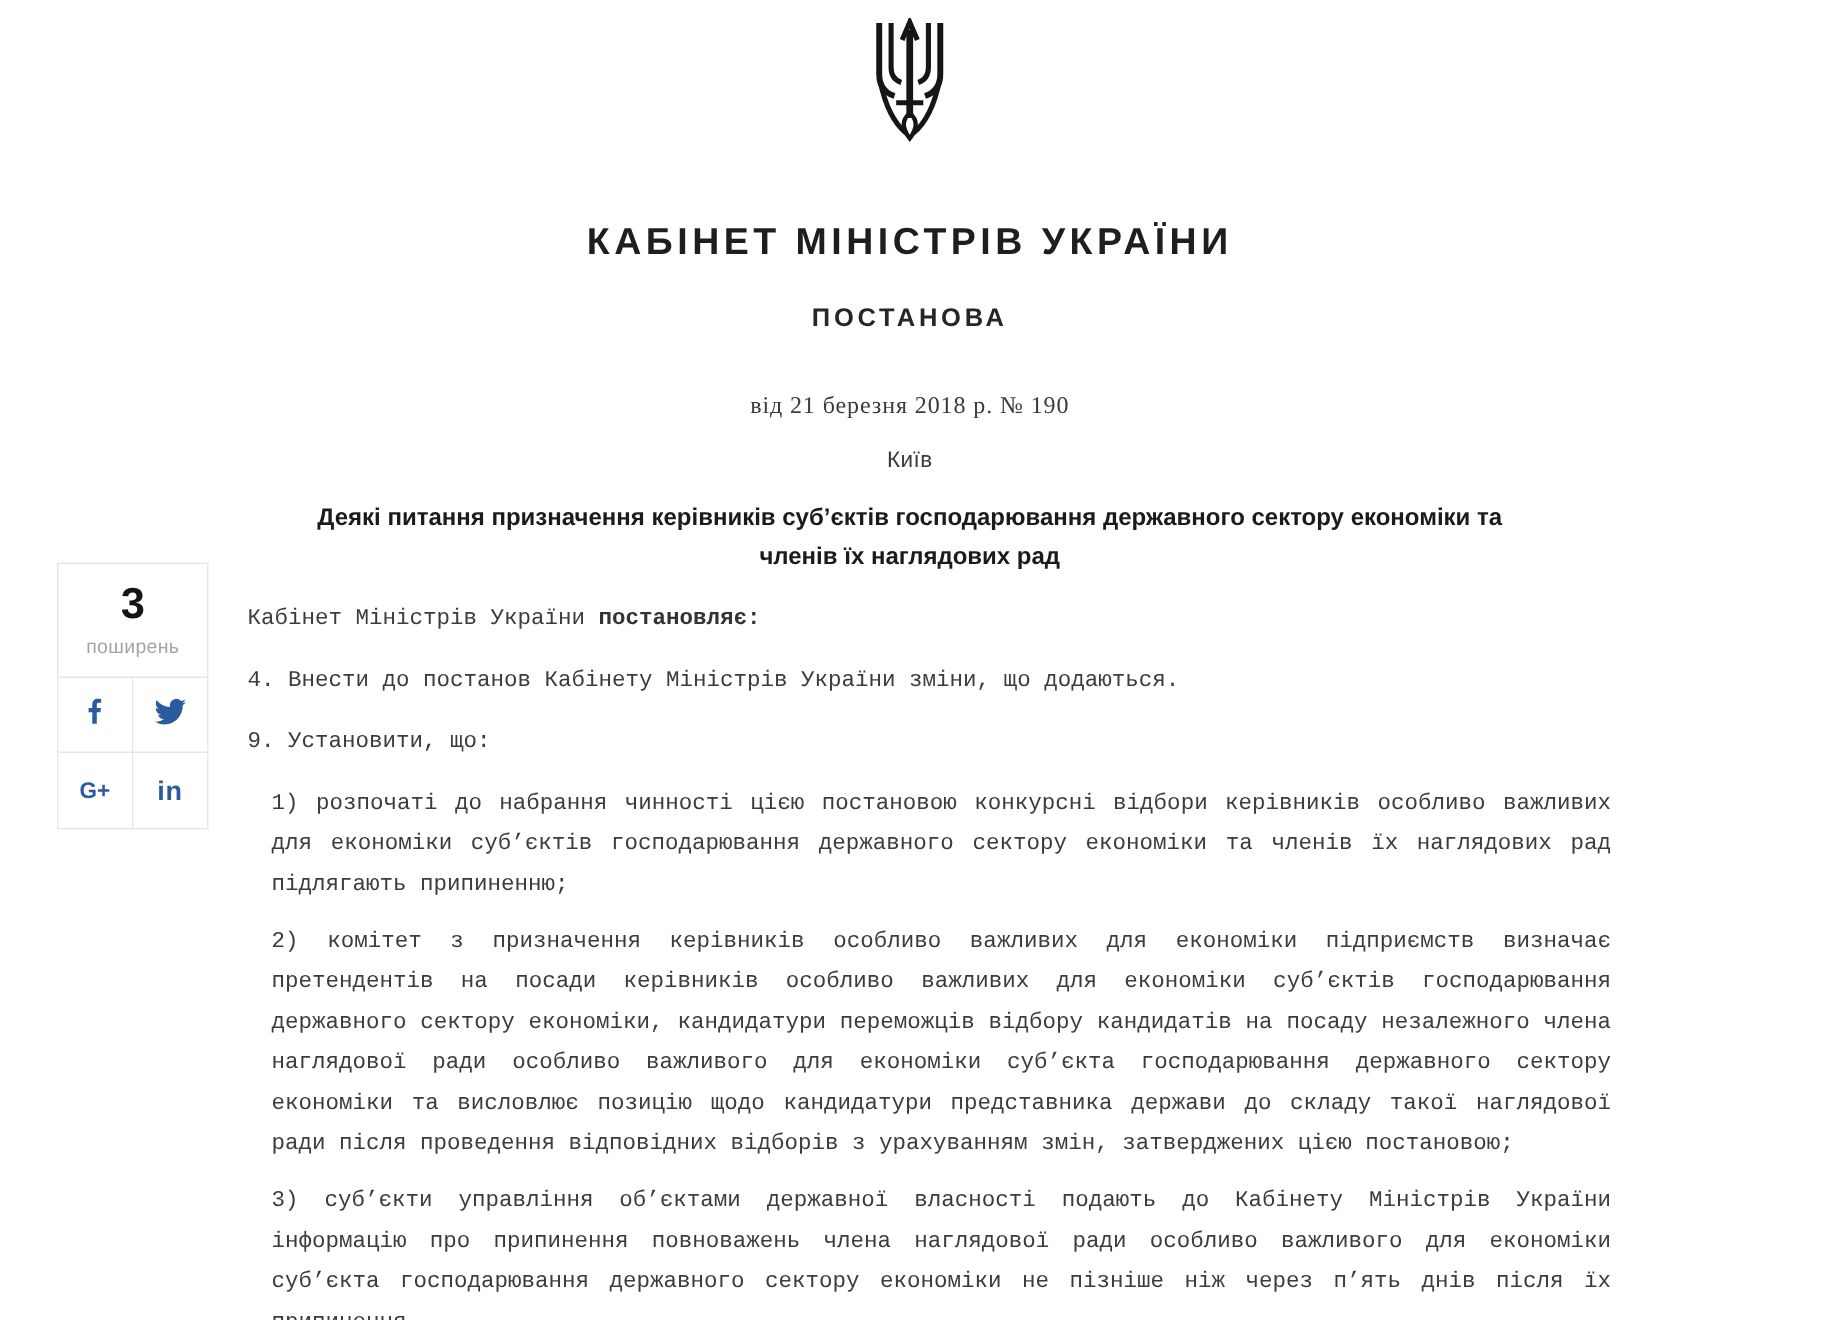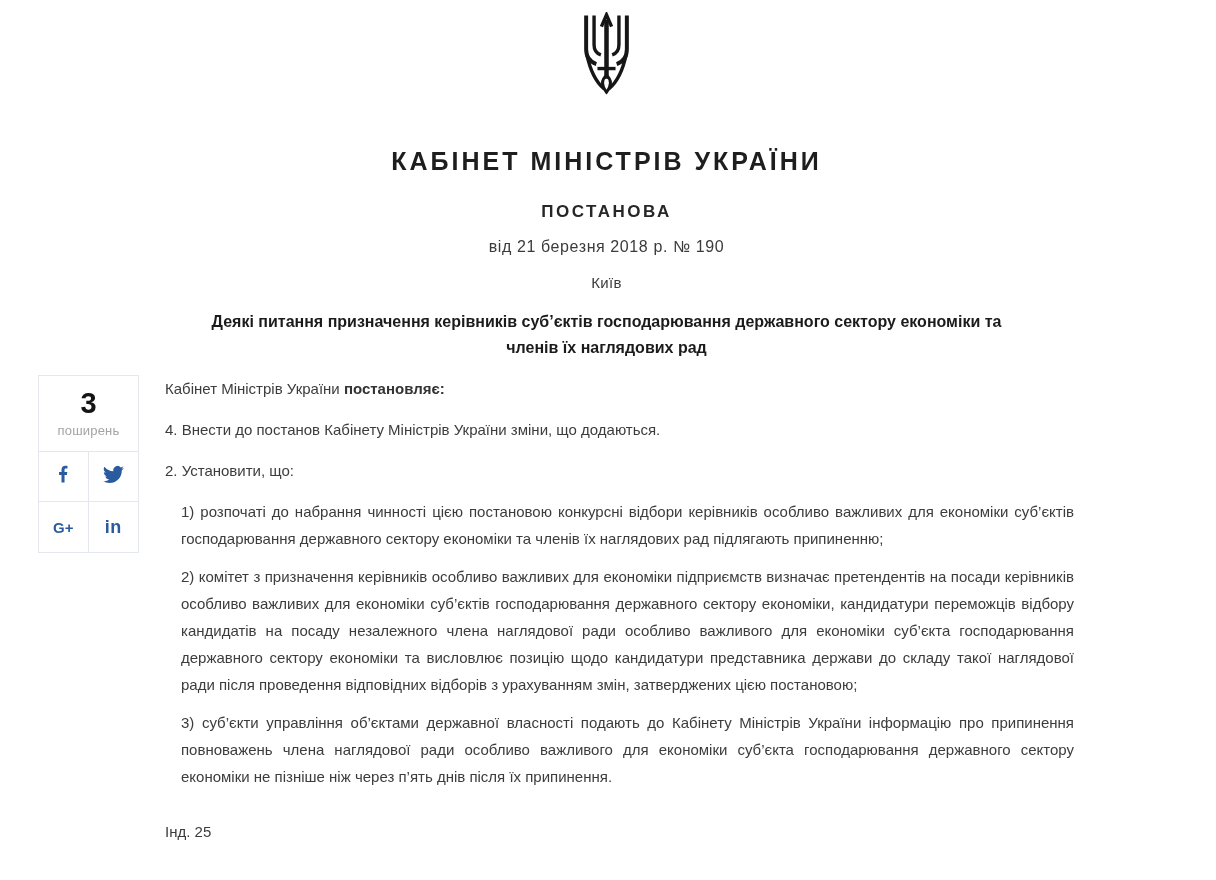--- a/index.html
+++ b/index.html
@@ -51,40 +51,40 @@
     margin-top: 40px;
     font-size: 25px; font-weight: 600; letter-spacing: 3px;
     color: #1e1e1e;
   }
   .doc-type {
     margin-top: 26px;
     font-size: 17px; font-weight: 600; letter-spacing: 2.5px;
     color: #262626;
   }
   .doc-date {
-    margin-top: 16px;
-    font-size: 16px; letter-spacing: .6px; color: #3b3b3b;
+    margin-top: 40px;
+    font-size: 16px; letter-spacing: .6px; color: #3b3b3b; font-family: Liberation Serif, serif;
   }
   .doc-city {
     margin-top: 18px;
     font-size: 15px; letter-spacing: .3px; color: #3b3b3b;
   }
   .doc-title {
     margin: 18px auto 0;
     max-width: 840px;
     font-size: 16px; font-weight: 700; line-height: 26px;
     color: #1b1b1b;
   }
 
   .doc-body {
     margin: 12px 0 0 42px;
     font-size: 15px; line-height: 27px; color: #3c3c3c;
     text-align: justify;
   }
-  .doc-body p { margin: 14px 0; }
+  .doc-body p { margin: 14px 0; font-family: Liberation Mono, monospace; }
   .doc-body p.item { margin: 11px 16px; }
   .doc-body b { color: #333; }
 
   .sig-row { display: flex; margin-top: 10px; }
   .sig-post { margin-left: 28px; width: 277px; font-weight: 600; color: #2d2d2d; }
   .sig-name { font-weight: 600; color: #2d2d2d; letter-spacing: .4px; }
 
   .doc-index { margin-top: 28px; font-size: 15px; color: #3c3c3c; }
 </style>
 </head>
@@ -138,21 +138,21 @@
     <div class="org-title">КАБІНЕТ МІНІСТРІВ УКРАЇНИ</div>
     <div class="doc-type">ПОСТАНОВА</div>
     <div class="doc-date">від 21 березня 2018 р. № 190</div>
     <div class="doc-city">Київ</div>
     <div class="doc-title">Деякі питання призначення керівників суб’єктів господарювання державного сектору економіки та членів їх наглядових рад</div>
   </div>
 
   <div class="doc-body">
     <p><span>Кабінет Міністрів України </span><b>постановляє:</b></p>
     <p>4. Внести до постанов Кабінету Міністрів України зміни, що додаються.</p>
-    <p>2. Установити, що:</p>
+    <p>9. Установити, що:</p>
     <p class="item">1) розпочаті до набрання чинності цією постановою конкурсні відбори керівників особливо важливих для економіки суб’єктів господарювання державного сектору економіки та членів їх наглядових рад підлягають припиненню;</p>
     <p class="item">2) комітет з призначення керівників особливо важливих для економіки підприємств визначає претендентів на посади керівників особливо важливих для економіки суб’єктів господарювання державного сектору економіки, кандидатури переможців відбору кандидатів на посаду незалежного члена наглядової ради особливо важливого для економіки суб’єкта господарювання державного сектору економіки та висловлює позицію щодо кандидатури представника держави до складу такої наглядової ради після проведення відповідних відборів з урахуванням змін, затверджених цією постановою;</p>
     <p class="item">3) суб’єкти управління об’єктами державної власності подають до Кабінету Міністрів України інформацію про припинення повноважень члена наглядової ради особливо важливого для економіки суб’єкта господарювання державного сектору економіки не пізніше ніж через п’ять днів після їх припинення.</p>
 
 
     <div class="doc-index">Інд. 25</div>
   </div>
 </div>
 
 </body></html>

